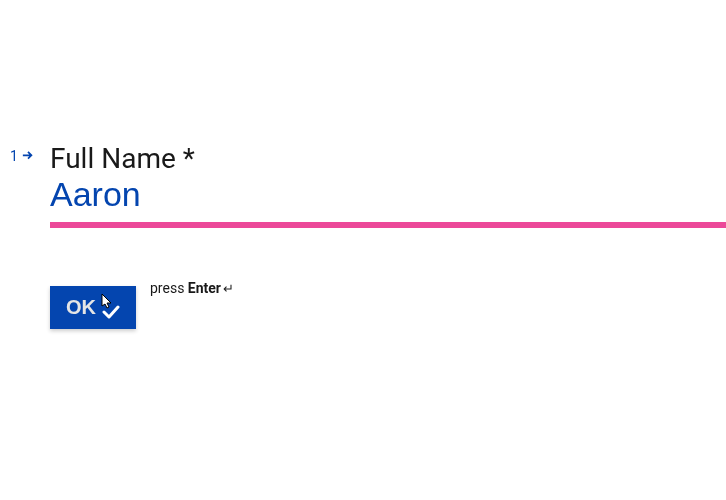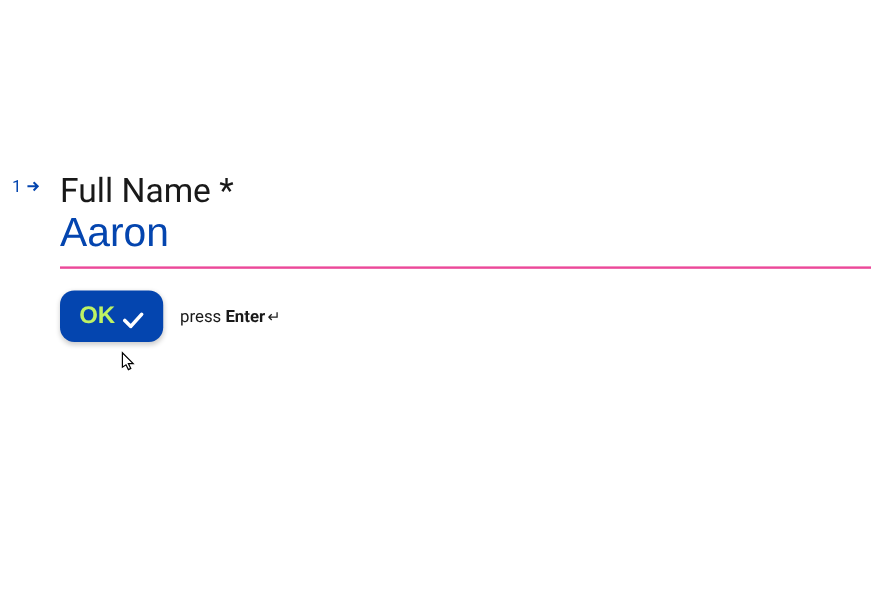--- a/index.html
+++ b/index.html
@@ -49,50 +49,51 @@
       flex: 1;
     }
     .question-label {
       font-size: 28px;
       color: #191919;
       font-weight: 400;
     }
     .name-input {
       width: 100%;
       border: none;
-      border-bottom: 2px solid #ec4899;
+      border-bottom: 6px solid #ec4899;
       font-size: 34px;
       color: #0445af;
       font-weight: 400;
       padding: 0 0 8px 0;
       outline: none;
       background: transparent;
       margin-bottom: 18px;
     }
     .name-input::placeholder {
       color: #b8c9e8;
     }
     .action-row {
       display: flex;
       align-items: center;
       gap: 14px;
     }
     .ok-button {
       background: #0445af;
-      color: #bef264;
+      color: #e5e5e5;
       border: none;
-      border-radius: 12px;
+      border-radius: 0;
       padding: 10px 16px;
       font-size: 20px;
       font-weight: 700;
       cursor: pointer;
       display: inline-flex;
       align-items: center;
       gap: 6px;
       box-shadow: 0 2px 4px rgba(0,0,0,0.2);
+      margin-top: 40px;
     }
     .check-icon {
       width: 18px;
       height: 14px;
       display: inline-block;
     }
     .hint-text {
       font-size: 14px;
       color: #191919;
     }

